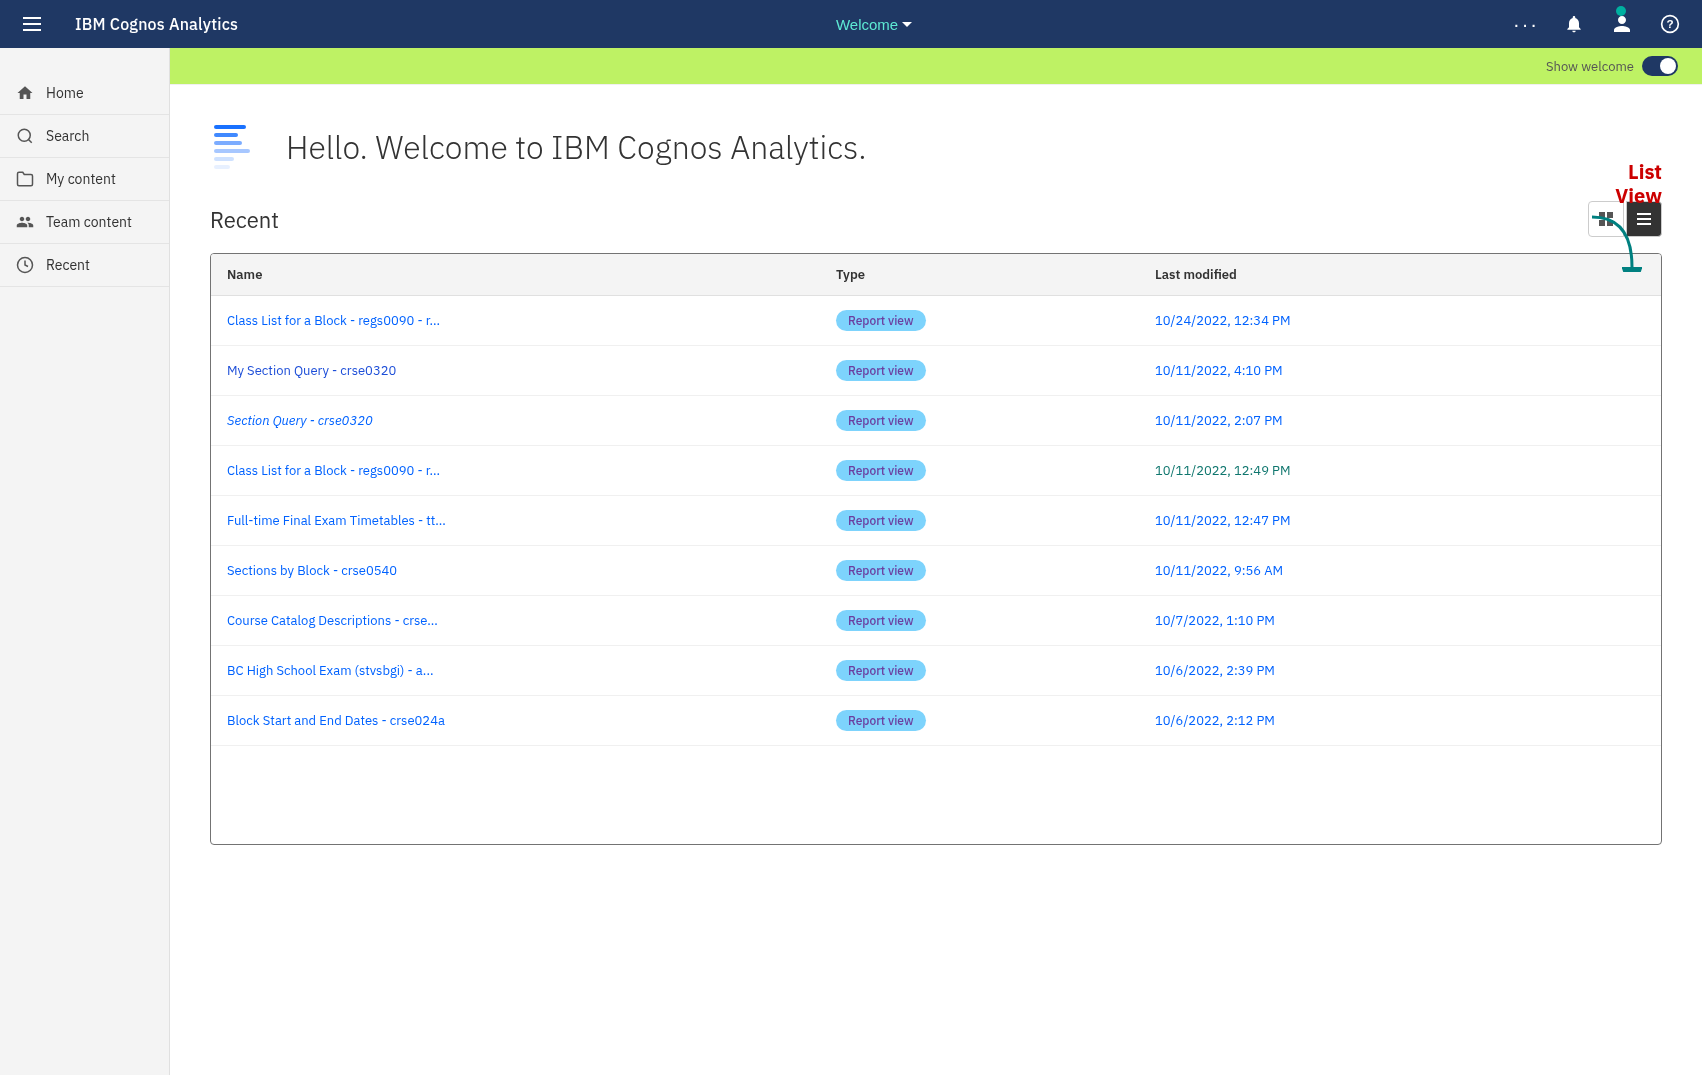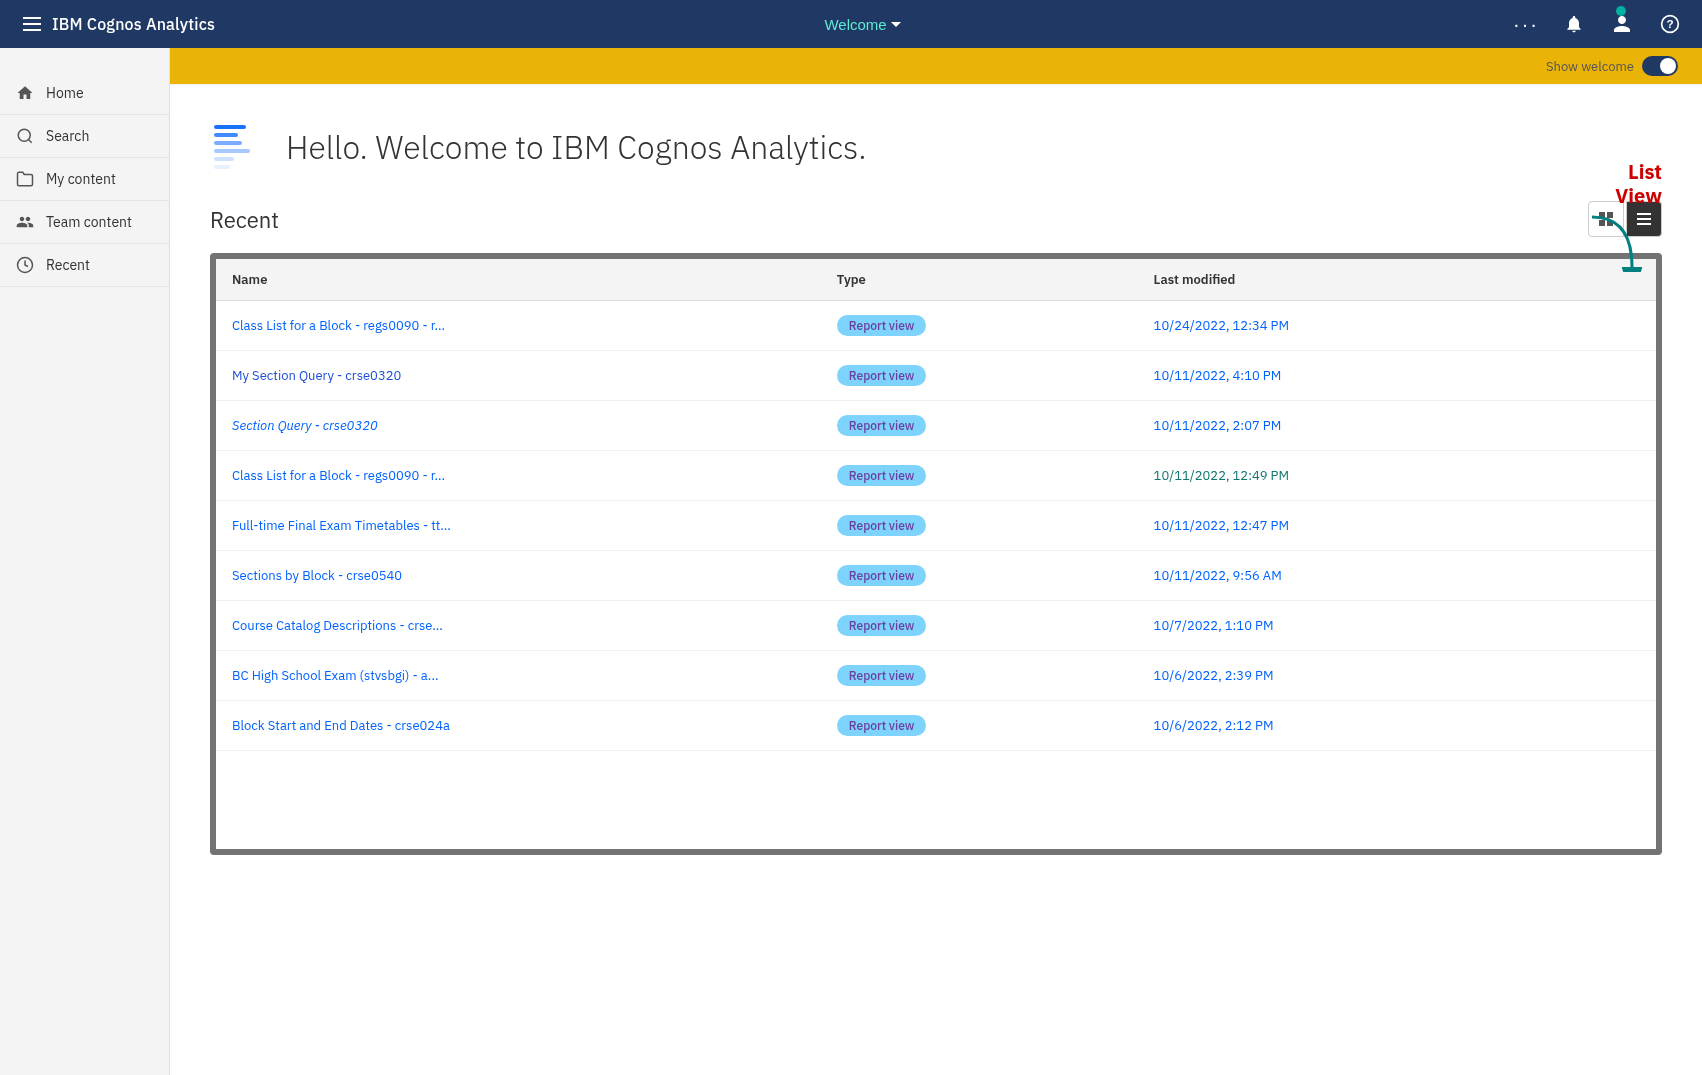--- a/index.html
+++ b/index.html
@@ -12,21 +12,21 @@
       display: flex;
       align-items: center;
       padding: 0 16px;
       position: fixed;
       top: 0; left: 0; right: 0;
       z-index: 100;
     }
     .header-left {
       display: flex;
       align-items: center;
-      gap: 4px;
+      gap: 27px;
     }
     .hamburger-icon {
       display: flex; flex-direction: column; gap: 4px; cursor: pointer;
     }
     .hamburger-icon span {
       display: block; width: 18px; height: 2px; background: white;
     }
     .header-title {
       color: white;
       font-size: 16px;
@@ -119,21 +119,21 @@
       min-height: calc(1075px - 48px);
       padding: 0;
     }
 
     
     .welcome-bar {
       display: flex;
       align-items: center;
       justify-content: flex-end;
       padding: 8px 24px;
-      background: #eab308;
+      background: #bef264;
       border-bottom: 1px solid #f0f0f0;
     }
     .show-welcome-label {
       font-size: 13px;
       color: #555;
       margin-right: 8px;
     }
     .toggle {
       width: 36px; height: 20px;
       background: #1f3864;
@@ -216,21 +216,21 @@
     }
     .view-btn.active {
       background: #333;
       color: white;
     }
     .view-btn:first-child { border-radius: 4px 0 0 4px; }
     .view-btn:last-child { border-radius: 0 4px 4px 0; }
 
     
     .table-container {
-      border: 6px solid #737373;
+      border: 1px solid #737373;
       border-radius: 4px;
       overflow: hidden;
       position: relative;
     }
     .table-scroll {
       height: 590px;
       overflow-y: auto;
       overflow-x: hidden;
     }
     .data-table {

